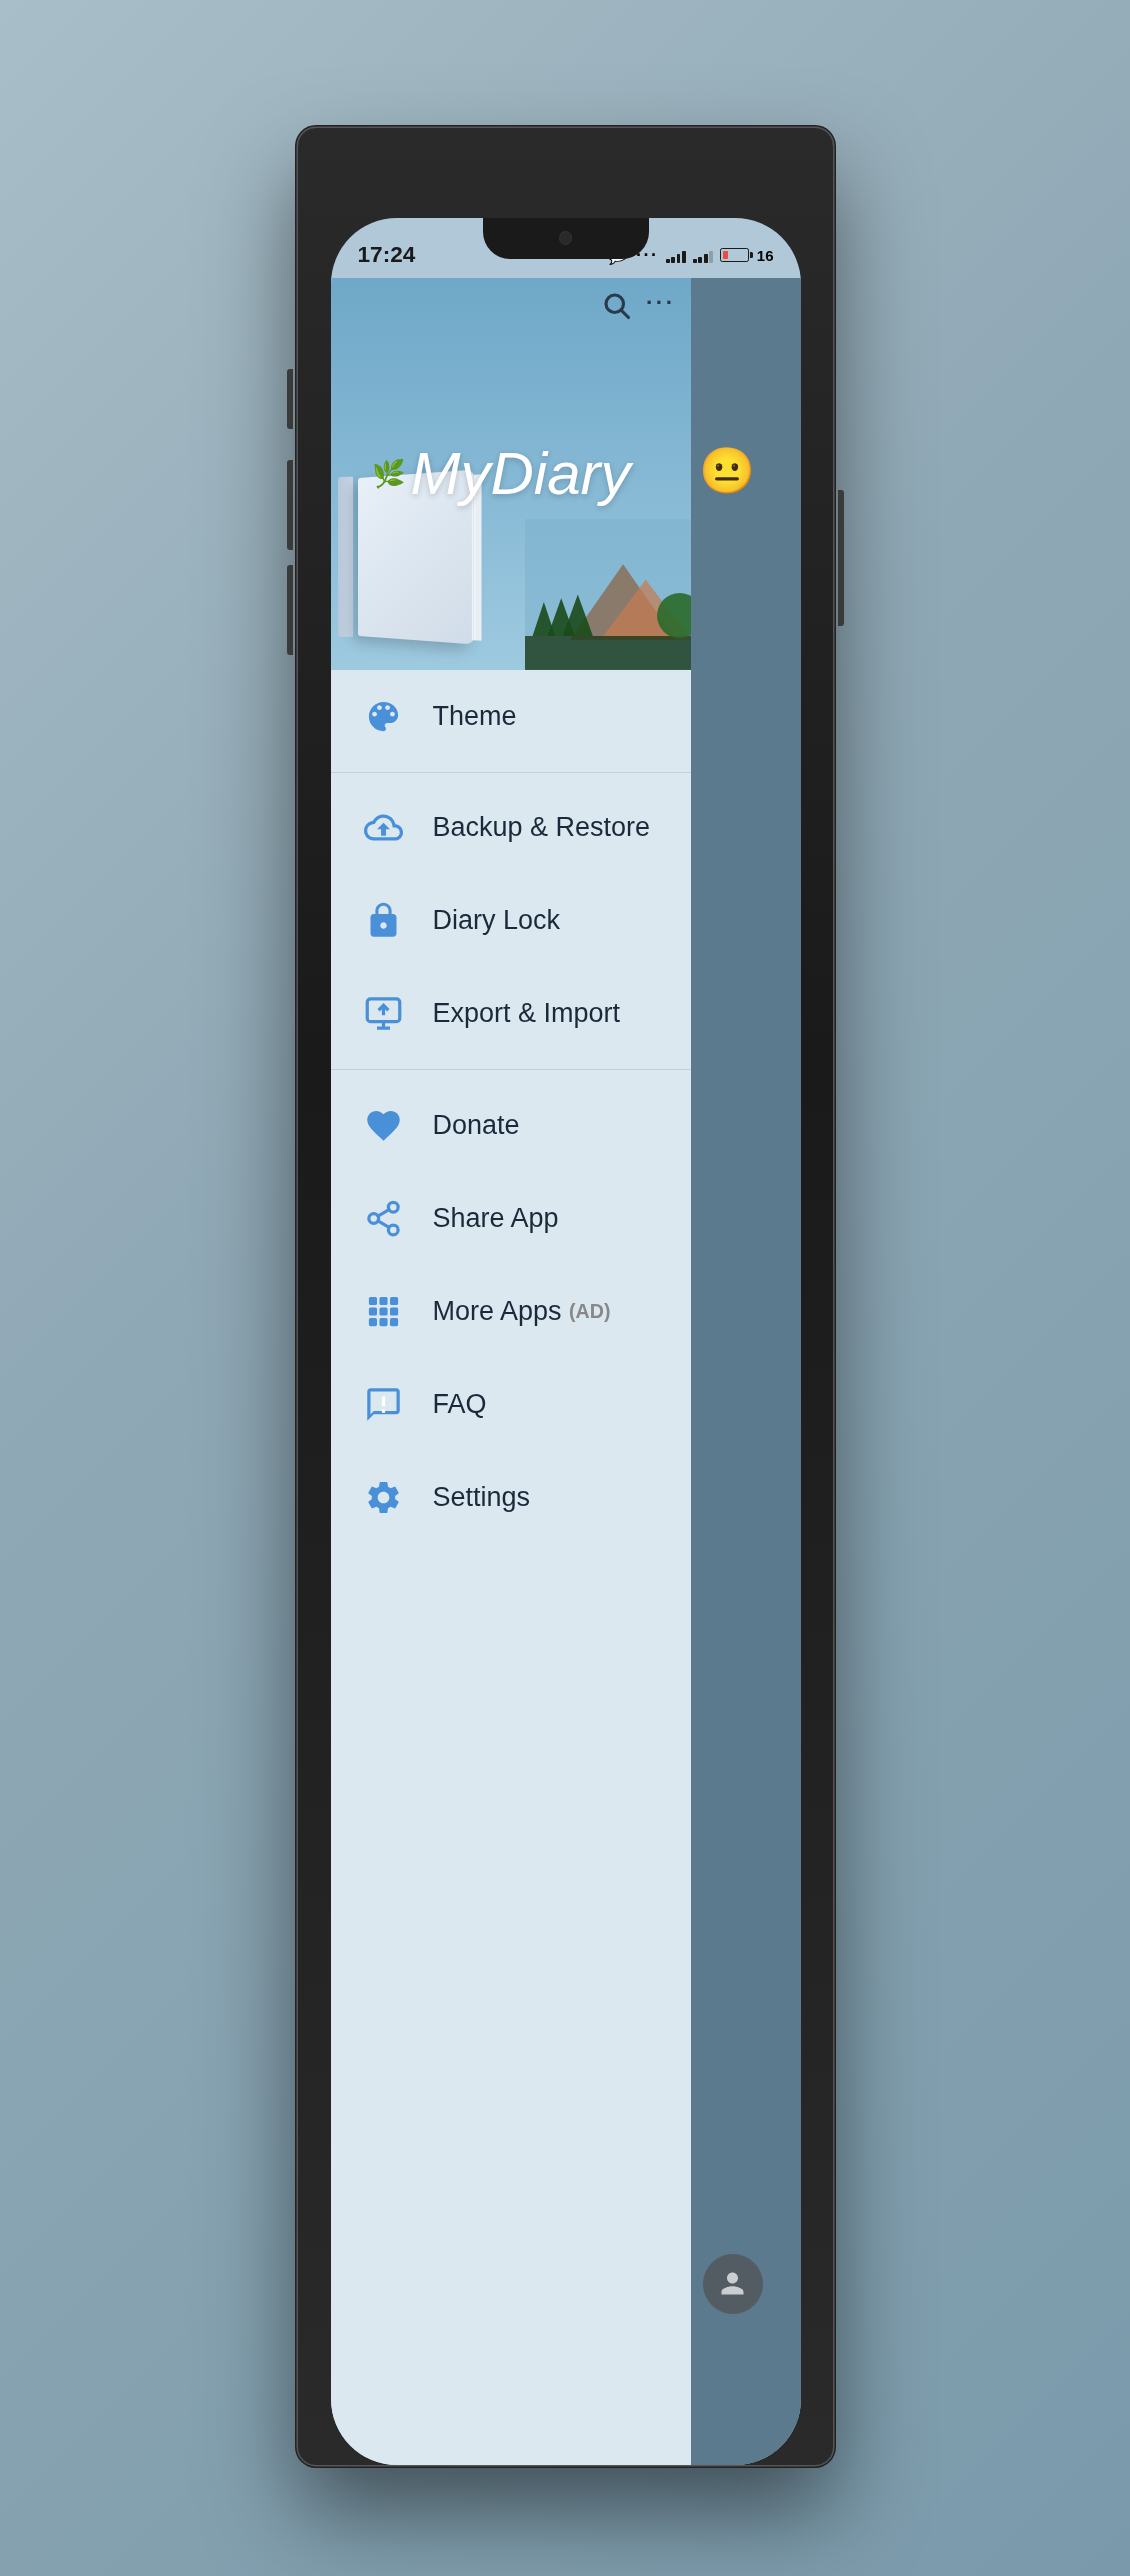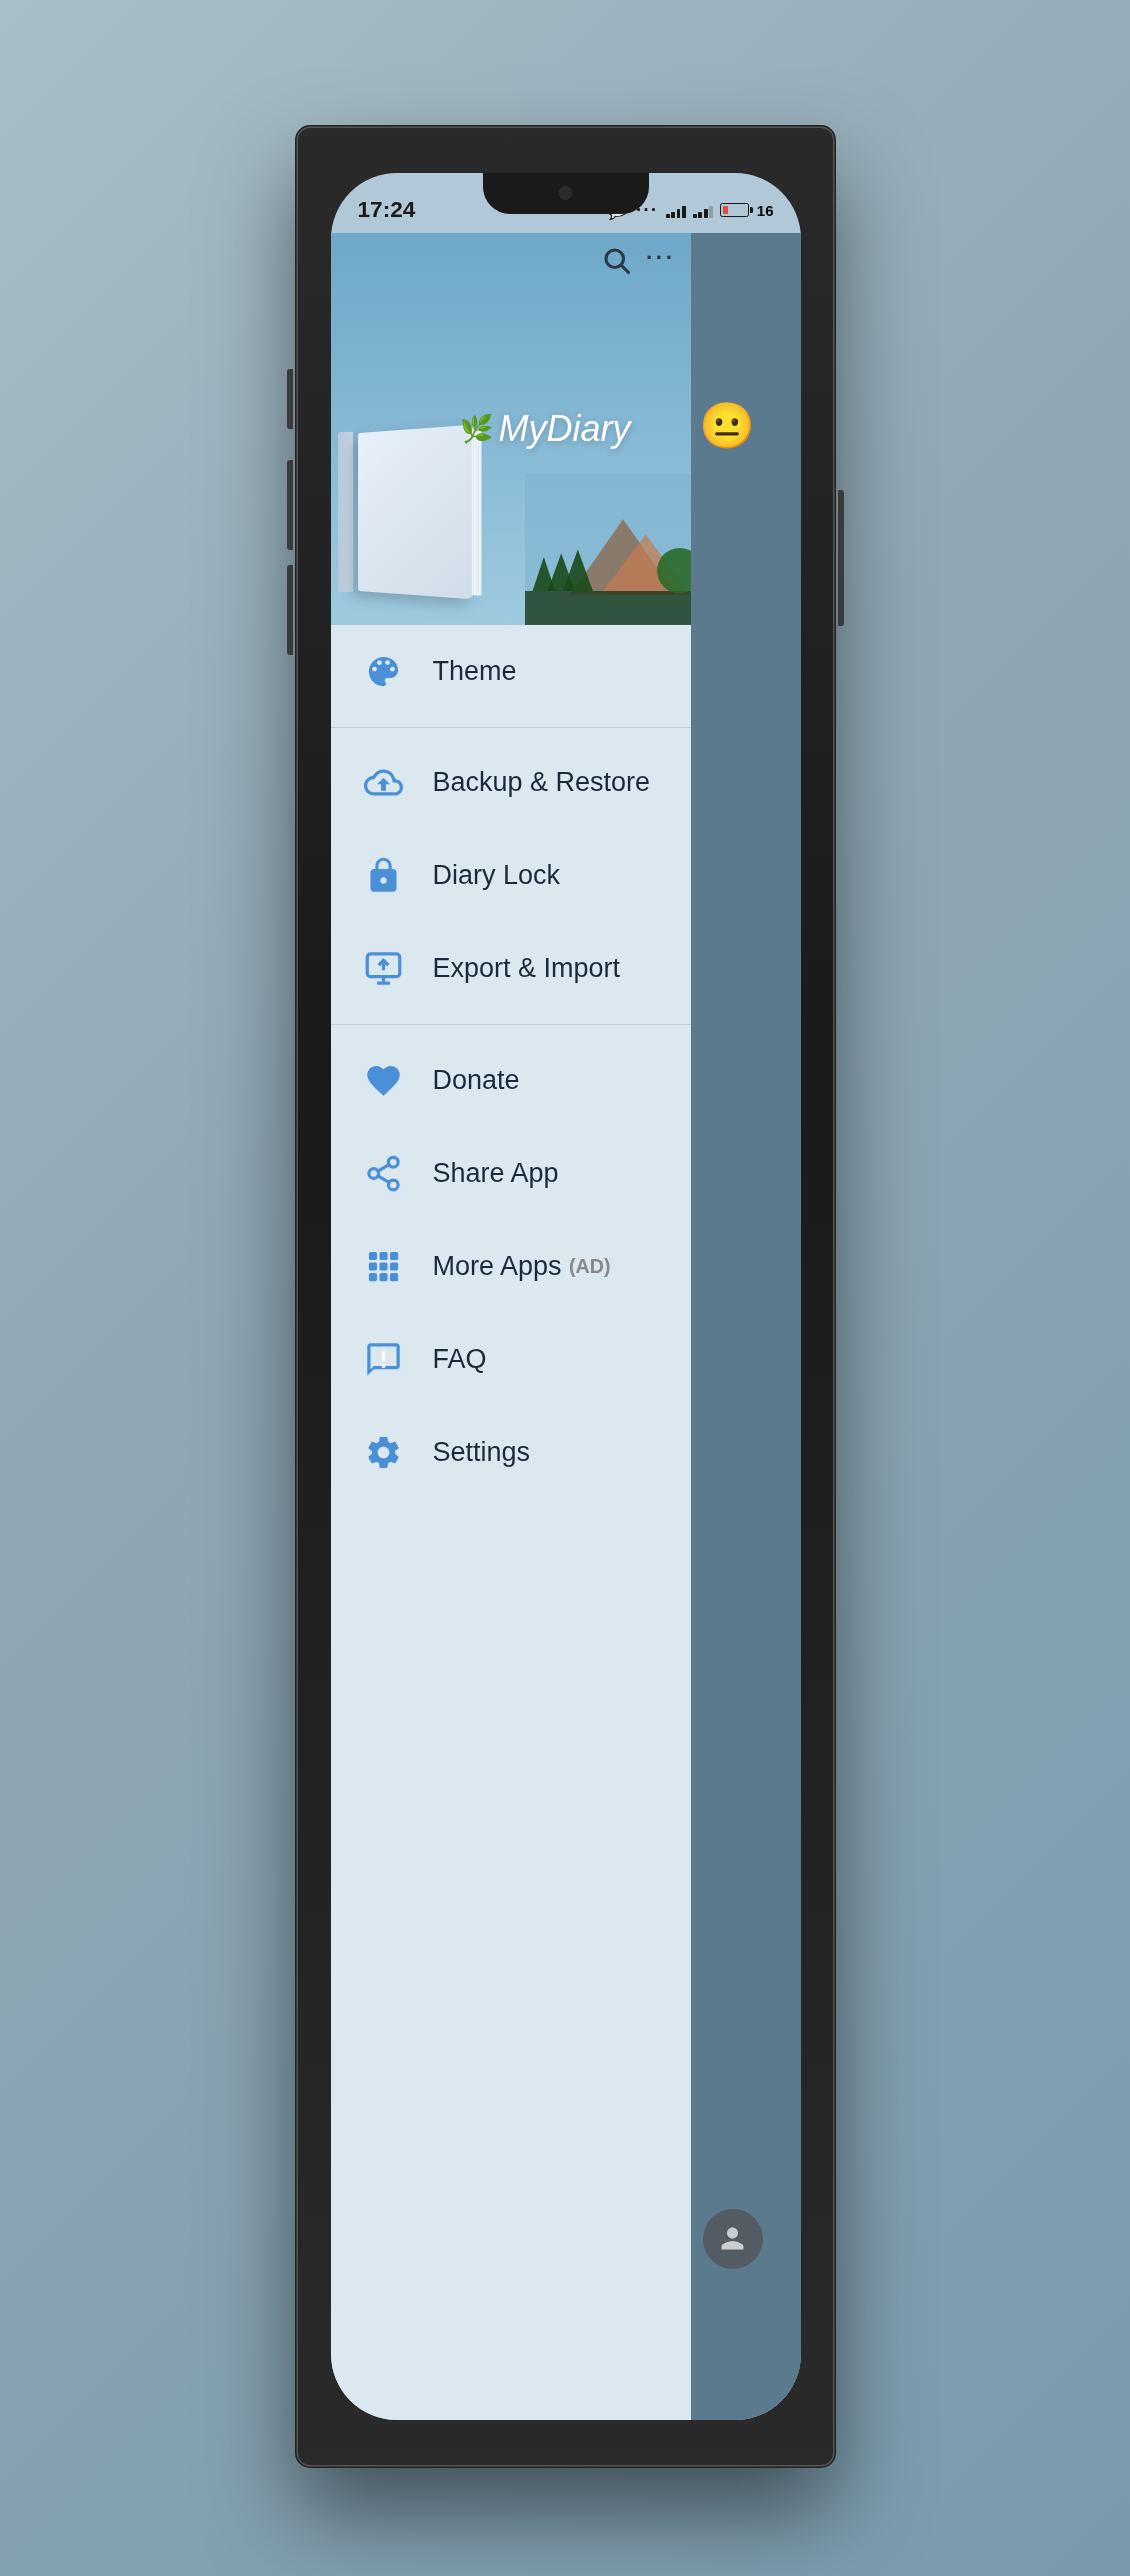--- a/index.html
+++ b/index.html
@@ -11,28 +11,28 @@
       display: flex;
       align-items: center;
       justify-content: center;
       font-family: -apple-system, BlinkMacSystemFont, 'Helvetica Neue', sans-serif;
     }
 
     .phone-outer {
       width: 535px;
       height: 2337px;
       background: linear-gradient(180deg, #2a2a2a 0%, #1a1a1a 40%, #2a2a2a 100%);
-      border-radius: 12px;
+      border-radius: 18px;
       position: relative;
       box-shadow:
         0 0 0 1.5px #555,
         0 0 0 3px #222,
         0 45px 90px rgba(0,0,0,0.5);
       display: flex;
-      align-items: center;
+      align-items: flex-end;
       justify-content: center;
       margin-top: 16px;
     }
 
     
     .btn-left-top {
       position: absolute;
       left: -10.6px;
       top: 241px;
       width: 6px;
@@ -418,21 +418,21 @@
           <div class="header-book">
             <div class="book-spine"></div>
             <div class="book-cover">
               <div class="book-pages"></div>
             </div>
           </div>
 
           <div style="display:flex; flex-direction:column; align-items:flex-start; z-index:2; margin-right:15px;">
             <div style="display:flex; align-items:center; gap:4.5px;">
               <span style="font-size:27px; color:white;">🌿</span>
-              <span style="font-size:36px; font-weight:300; color:white; font-style:italic; text-shadow:0 1.5px 6px rgba(0,0,0,0.2);">MyDiary</span>
+              <span style="font-size:60px; font-weight:300; color:white; font-style:italic; text-shadow:0 1.5px 6px rgba(0,0,0,0.2);">MyDiary</span>
             </div>
           </div>
 
           <svg class="landscape-svg" viewBox="0 0 220 200" xmlns="http://www.w3.org/2000/svg">
 
             <rect width="220" height="200" fill="#7ab0cc" opacity="0.5"></rect>
 
             <polygon points="60,160 130,60 200,160" fill="#8a6a50" opacity="0.8"></polygon>
             <polygon points="100,160 160,80 220,160" fill="#c87a50" opacity="0.7"></polygon>
 

